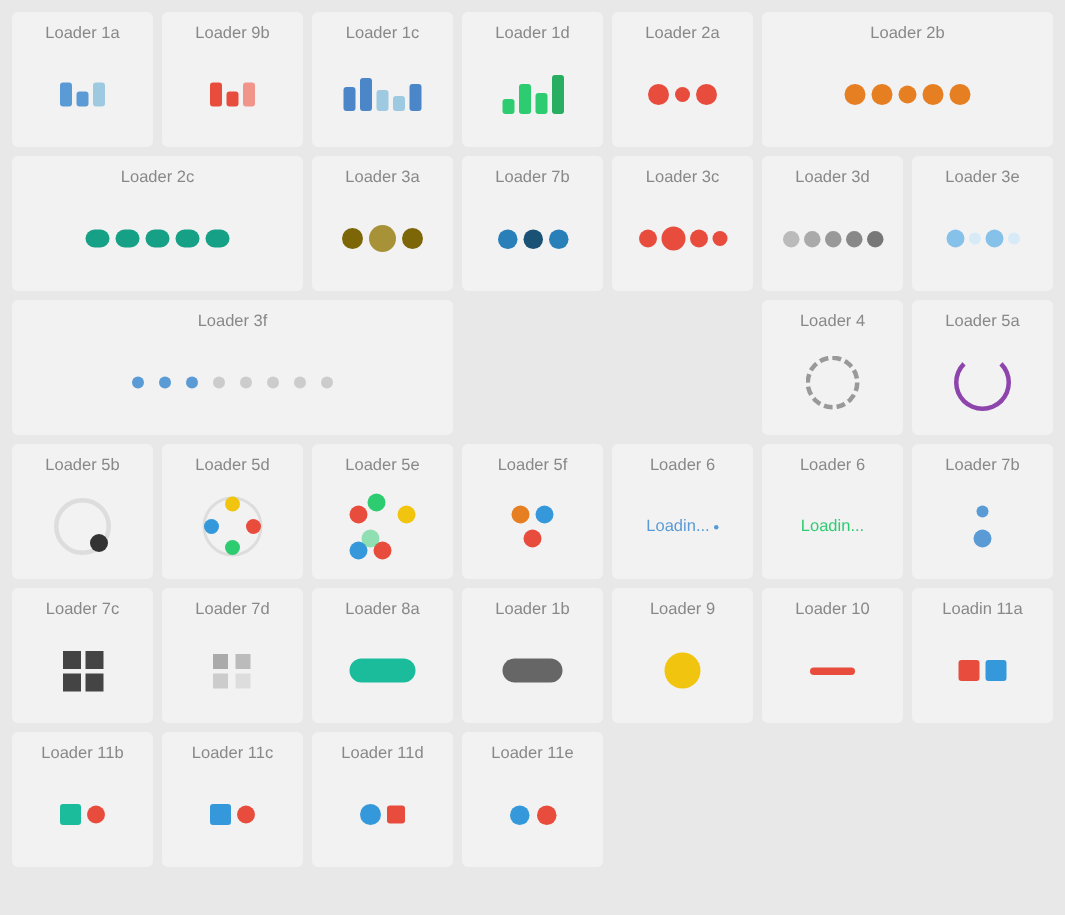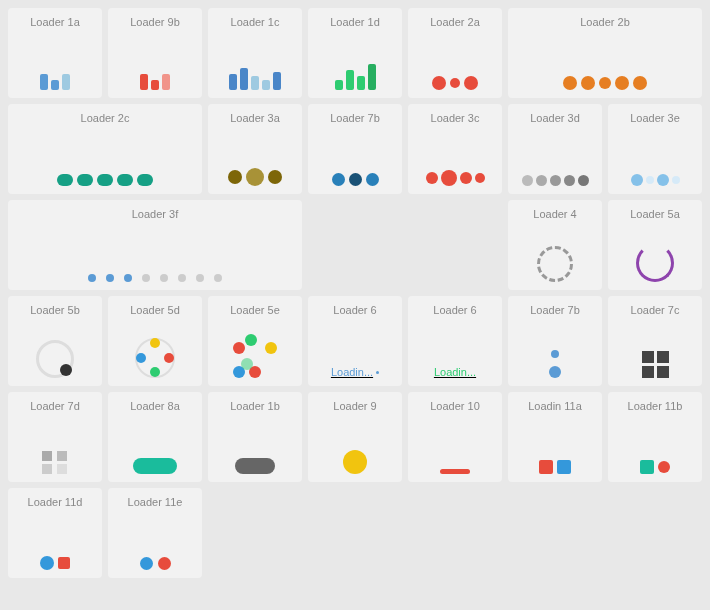--- a/index.html
+++ b/index.html
@@ -27,24 +27,23 @@
       position: relative;
     }
     .cell-label {
       font-size: 11px;
       color: #888;
       margin-bottom: 8px;
       text-align: left;
     }
     .cell-content {
       display: flex;
-      align-items: flex-end;
+      align-items: center;
       justify-content: center;
       flex: 1;
-      text-decoration: underline;
     }
     
     .span2 { grid-column: span 2; }
     .span3 { grid-column: span 3; }
 
     
     .bars { display: flex; align-items: flex-end; gap: 3px; }
     .bar { width: 8px; border-radius: 2px; }
 
     
@@ -280,20 +279,34 @@
         <div style="position:absolute;top:0;left:12px;width:12px;height:12px;background:#2ecc71;border-radius:50%;"></div>
         <div style="position:absolute;top:8px;left:0;width:12px;height:12px;background:#e74c3c;border-radius:50%;"></div>
         <div style="position:absolute;top:8px;right:0;width:12px;height:12px;background:#f1c40f;border-radius:50%;"></div>
         <div style="position:absolute;bottom:0;left:0;width:12px;height:12px;background:#3498db;border-radius:50%;"></div>
         <div style="position:absolute;bottom:0;left:16px;width:12px;height:12px;background:#e74c3c;border-radius:50%;"></div>
         <div style="position:absolute;bottom:8px;left:8px;width:12px;height:12px;background:#2ecc71;border-radius:50%;opacity:0.5;"></div>
       </div>
     </div>
   </div>
 
+  <div class="cell">
+    <div class="cell-label">Loader 5f</div>
+    <div class="cell-content">
+      <div style="display:flex;flex-direction:column;gap:4px;align-items:center;">
+        <div style="display:flex;gap:4px;">
+          <div style="width:12px;height:12px;background:#e67e22;border-radius:50%;"></div>
+          <div style="width:12px;height:12px;background:#3498db;border-radius:50%;"></div>
+        </div>
+        <div style="display:flex;gap:4px;">
+          <div style="width:12px;height:12px;background:#e74c3c;border-radius:50%;"></div>
+        </div>
+      </div>
+    </div>
+  </div>
 
   <div class="cell">
     <div class="cell-label">Loader 6</div>
     <div class="cell-content">
       <div style="display:flex;align-items:center;gap:3px;">
         <span class="loading-text" style="color:#5b9bd5;font-size:11px;">Loadin...</span>
         <div style="display:flex;gap:2px;">
           <div style="width:3px;height:3px;background:#5b9bd5;border-radius:50%;"></div>
         </div>
       </div>
@@ -385,20 +398,29 @@
   <div class="cell">
     <div class="cell-label">Loader 11b</div>
     <div class="cell-content">
       <div style="display:flex;gap:4px;align-items:center;">
         <div style="width:14px;height:14px;background:#1abc9c;border-radius:2px;"></div>
         <div style="width:12px;height:12px;background:#e74c3c;border-radius:50%;"></div>
       </div>
     </div>
   </div>
 
+  <div class="cell">
+    <div class="cell-label">Loader 11c</div>
+    <div class="cell-content">
+      <div style="display:flex;gap:4px;align-items:center;">
+        <div style="width:14px;height:14px;background:#3498db;border-radius:2px;"></div>
+        <div style="width:12px;height:12px;background:#e74c3c;border-radius:50%;"></div>
+      </div>
+    </div>
+  </div>
 
   <div class="cell">
     <div class="cell-label">Loader 11d</div>
     <div class="cell-content">
       <div style="display:flex;gap:4px;align-items:center;">
         <div style="width:14px;height:14px;background:#3498db;border-radius:50%;"></div>
         <div style="width:12px;height:12px;background:#e74c3c;border-radius:2px;"></div>
       </div>
     </div>
   </div>

